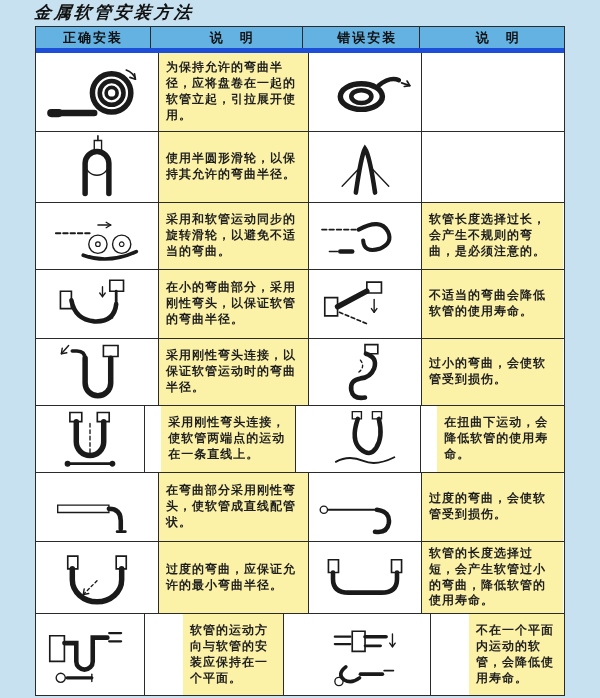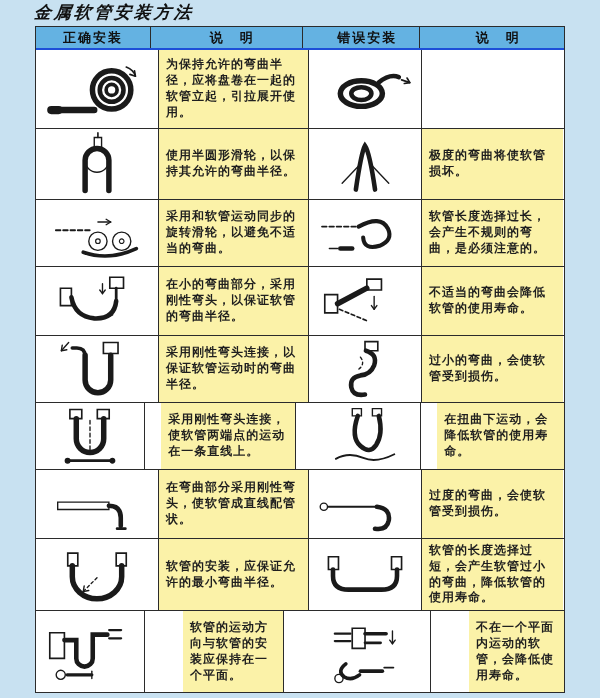--- a/index.html
+++ b/index.html
@@ -13,21 +13,21 @@
     font-family:"DejaVu Serif","Liberation Serif",serif;
     font-weight:bold;font-style:italic;
     font-size:17px;letter-spacing:3px;color:#111;
     transform:skewX(-6deg);
   }
   .hose-table{
     position:absolute;left:35px;top:26px;width:530px;
     border:1px solid #2b2b2b;background:#fff;
     box-sizing:border-box;
   }
-  .hdr-row{display:flex;background:#64b2e2;border-bottom:2px solid #1d4ed8;gap:12px;}
+  .hdr-row{display:flex;background:#64b2e2;border-bottom:5px solid #1d4ed8;gap:12px;}
   .hdr-cell{
     box-sizing:border-box;height:21px;line-height:21px;text-align:center;
     font-size:13px;font-weight:bold;color:#101010;letter-spacing:2px;
   }
   .c1{width:123px;border-right:1px solid #2b2b2b;}
   .c2{width:150px;border-right:1px solid #2b2b2b;}
   .c3{width:113px;border-right:1px solid #2b2b2b;}
   .c4{width:141px;}
   .t-row{display:flex;border-bottom:1px solid #2b2b2b;}
   .t-row:last-child{border-bottom:none;}
@@ -94,23 +94,20 @@
         <div class="desc-cell c2">
           <div class="">使用半圆形滑轮，以保持其允许的弯曲半径。</div>
         </div>
         <div class="img-cell c3">
           <svg viewBox="0 0 110 70" width="108" height="64">
             <path d="M45 63 Q51 22 55 15 Q60 22 66 63" stroke="#1a1a1a" stroke-width="5" fill="none" stroke-linecap="round"></path>
             <path d="M30 56 L49 36" stroke="#1a1a1a" stroke-width="1.5" fill="none" stroke-linecap="round"></path>
             <path d="M81 56 L62 36" stroke="#1a1a1a" stroke-width="1.5" fill="none" stroke-linecap="round"></path>
           </svg>
         </div>
-        <div class="desc-cell c4">
-          <div class="">极度的弯曲将使软管损坏。</div>
-        </div>
       </div>
       <div class="t-row" style="min-height: 66px;">
         <div class="img-cell c1">
           <svg viewBox="0 0 110 70" width="108" height="64">
             <path d="M10 32 h38" stroke="#1a1a1a" stroke-width="2" fill="none" stroke-linecap="round" stroke-dasharray="5 3"></path>
             <path d="M56 23 h14" stroke="#1a1a1a" stroke-width="1.5" fill="none" stroke-linecap="round"></path>
             <path d="M70 23 l-5 -3 M70 23 l-5 3" stroke="#1a1a1a" stroke-width="1.5" fill="none" stroke-linecap="round"></path>
             <path d="M66 44 a10 10 0 1 1 -20 0 a10 10 0 1 1 20 0" stroke="#1a1a1a" stroke-width="1.5" fill="none" stroke-linecap="round"></path>
             <path d="M58.5 44 a2.5 2.5 0 1 1 -5 0 a2.5 2.5 0 1 1 5 0" stroke="#1a1a1a" stroke-width="1.3" fill="none" stroke-linecap="round"></path>
             <path d="M92 44 a10 10 0 1 1 -20 0 a10 10 0 1 1 20 0" stroke="#1a1a1a" stroke-width="1.5" fill="none" stroke-linecap="round"></path>
@@ -239,21 +236,21 @@
         <div class="img-cell c1">
           <svg viewBox="0 0 110 70" width="108" height="64">
             <path d="M23 11 h11 v14 h-11 z" stroke="#1a1a1a" stroke-width="1.8" fill="none" stroke-linecap="round"></path>
             <path d="M76 11 h11 v14 h-11 z" stroke="#1a1a1a" stroke-width="1.8" fill="none" stroke-linecap="round"></path>
             <path d="M28 25 v12 a27 24 0 0 0 54 0 V25" stroke="#1a1a1a" stroke-width="6" fill="none" stroke-linecap="round"></path>
             <path d="M55 38 L40 53" stroke="#1a1a1a" stroke-width="1.5" fill="none" stroke-linecap="round" stroke-dasharray="3 3"></path>
             <path d="M40 53 l1 -6 M40 53 l6 -1" stroke="#1a1a1a" stroke-width="1.5" fill="none" stroke-linecap="round"></path>
           </svg>
         </div>
         <div class="desc-cell c2">
-          <div class="">软管的安装，应保证允许的最小弯曲半径。</div>
+          <div class="">过度的弯曲，应保证允许的最小弯曲半径。</div>
         </div>
         <div class="img-cell c3">
           <svg viewBox="0 0 110 70" width="108" height="64">
             <path d="M15 15 h11 v14 h-11 z" stroke="#1a1a1a" stroke-width="1.8" fill="none" stroke-linecap="round"></path>
             <path d="M84 15 h11 v14 h-11 z" stroke="#1a1a1a" stroke-width="1.8" fill="none" stroke-linecap="round"></path>
             <path d="M20 29 v7 q0 15 17 15 h36 q17 0 17 -15 v-7" stroke="#1a1a1a" stroke-width="5" fill="none" stroke-linecap="round"></path>
           </svg>
         </div>
         <div class="desc-cell c4">
           <div class="">软管的长度选择过短，会产生软管过小的弯曲，降低软管的使用寿命。</div>

